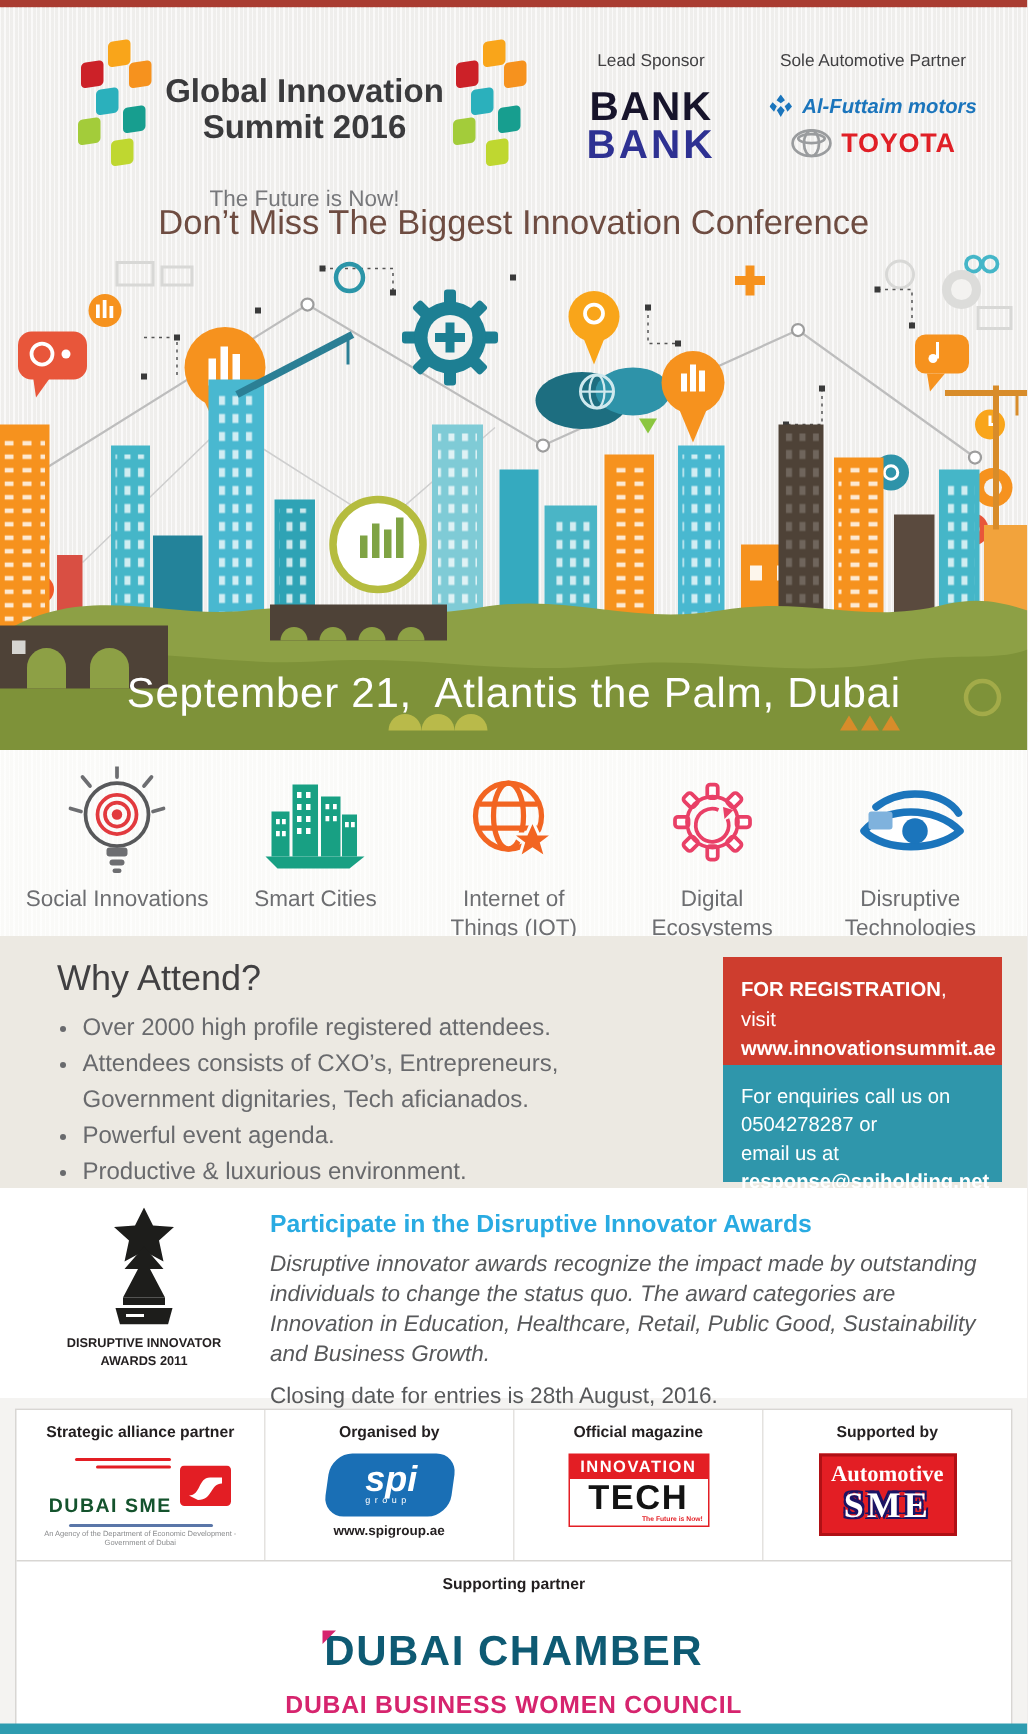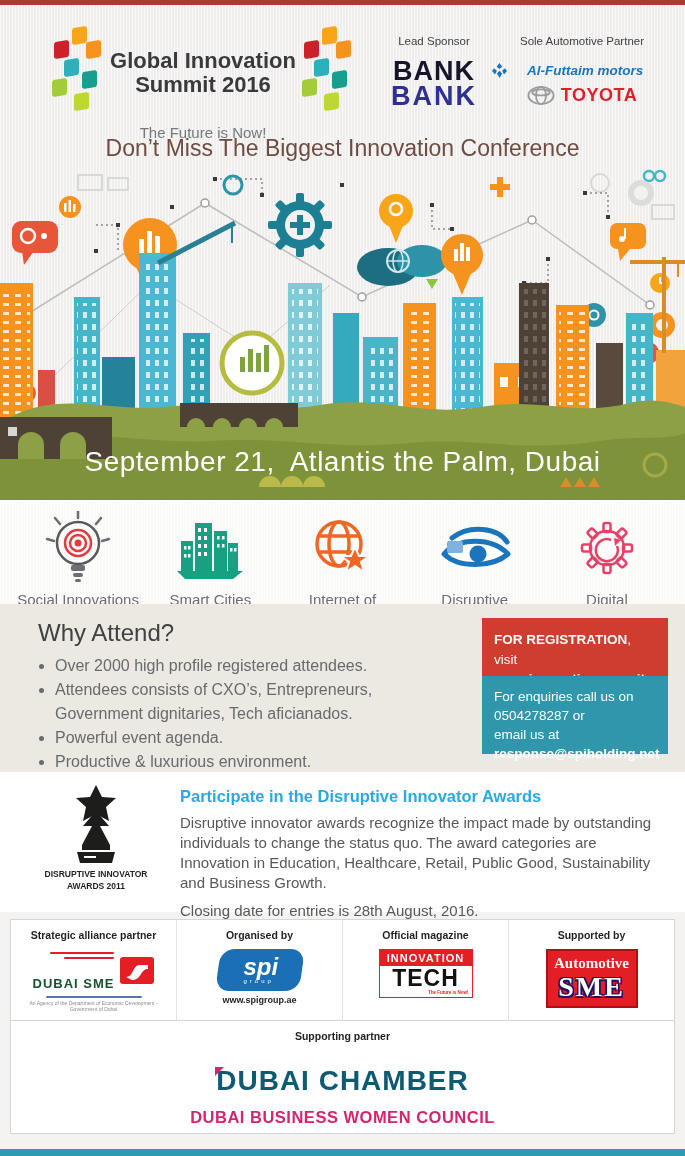--- a/index.html
+++ b/index.html
@@ -22,56 +22,56 @@
   .c7{left:22px;top:66px;background:#bfd730}
   .logo-title{font-size:22px;font-weight:bold;color:#3a3a3c;line-height:1.08;white-space:pre-line;}
   .logo-tagline{font-size:15px;color:#77787b;margin-top:5px;}
   .sponsor{position:absolute;top:30px;text-align:center;}
   .sp-lead{left:378px;width:112px;}
   .sp-auto{left:492px;width:180px;}
   .sponsor-label{font-size:11.5px;color:#414042;}
   .noor{margin-top:12px;line-height:.92;}
   .noor-l1{display:block;font-size:27px;font-weight:800;color:#17142b;letter-spacing:1px;}
   .noor-l2{display:block;font-size:27px;font-weight:800;color:#2e3192;letter-spacing:2px;}
-  .alfuttaim{margin-top:16px;display:flex;align-items:center;justify-content:flex-start;gap:20px;
+  .alfuttaim{margin-top:16px;display:flex;align-items:center;justify-content:center;gap:7px;
     color:#1b75bc;font-size:13.5px;font-weight:bold;font-style:italic;}
   .toyota{margin-top:7px;display:flex;align-items:center;justify-content:center;gap:6px;
     color:#e01f26;font-size:18px;font-weight:800;letter-spacing:.5px;}
   .headline{height:32px;text-align:center;font-size:23px;color:#6e4c41;line-height:30px;}
 
   
   .hero{position:relative;height:335px;}
   .hero svg{display:block;}
   .hero-date{position:absolute;left:0;right:0;top:281px;text-align:center;color:#fff;
     font-size:28px;letter-spacing:.5px;white-space:pre;}
 
   
-  .tracks{display:flex;height:104px;padding:12px 12px 0;box-sizing:border-box;background:#fcfcfa;
+  .tracks{display:flex;height:124px;padding:12px 12px 0;box-sizing:border-box;background:#fcfcfa;
     background-image:repeating-linear-gradient(90deg,rgba(255,255,255,.5) 0 1px,rgba(0,0,0,.008) 1px 3px);}
   .track{flex:1;text-align:center;}
   .track-icon{height:72px;display:flex;align-items:center;justify-content:center;}
   .track-label{margin-top:7px;font-size:15px;color:#6d6e71;line-height:1.25;white-space:pre-line;}
 
   
   .why{position:relative;height:168px;background:#ece9e2;box-sizing:border-box;padding:13px 0 0 38px;}
   .why h2{margin:2px 0 7px;font-size:24px;font-weight:400;color:#414042;}
   .why ul{margin:0;padding-left:17px;max-width:440px;}
   .why li{font-size:16px;color:#696a6d;line-height:1.5;white-space:pre-line;}
   .side-box{position:absolute;width:186px;left:482px;color:#fff;box-sizing:border-box;
     padding:12px 12px;font-size:13.5px;line-height:1.45;}
   .reg{top:14px;height:77px;background:#ce3d2e;}
-  .enq{top:72px;height:78px;background:#2f96ab;line-height:1.4;}
+  .enq{top:86px;height:78px;background:#2f96ab;line-height:1.4;}
   .b{font-weight:bold;}
 
   
   .awards{position:relative;height:140px;background:#fff;box-sizing:border-box;padding:15px 20px 0 180px;}
   .trophy-wrap{position:absolute;left:40px;top:13px;width:112px;text-align:center;}
   .badge{font-size:8.5px;font-weight:bold;color:#231f20;line-height:1.4;margin-top:2px;}
   .aw-head{color:#29abe2;font-size:16.5px;font-weight:bold;margin-bottom:7px;}
-  .aw-body{font-size:15px;color:#57585a;line-height:1.33;width:478px;}
+  .aw-body{font-size:15px;color:#57585a;line-height:1.33;width:478px;font-style:italic;}
   .aw-close{margin-top:9px;font-size:15px;color:#57585a;}
 
   
   .partners{background:#f4f3f1;padding:7px 10px 0;}
   .pbox{background:#fff;border:1px solid #d8d6d3;}
   .prow{display:flex;border-bottom:1px solid #d8d6d3;}
   .pcell{flex:1;min-height:86px;box-sizing:border-box;padding:9px 5px 8px;text-align:center;
     border-right:1px solid #e4e2df;}
   .pcell:last-child{border-right:none;}
   .plabel{font-size:10.5px;font-weight:bold;color:#231f20;margin-bottom:8px;}
@@ -87,21 +87,21 @@
   .spi-word{transform:skewX(8deg);font-style:italic;font-weight:800;font-size:24px;color:#fff;line-height:.9;}
   .spi-group{transform:skewX(8deg);color:#fff;font-size:6px;letter-spacing:3px;margin-top:1px;}
   .spi-url{font-size:9px;font-weight:bold;color:#231f20;margin-top:4px;}
   .itech{width:92px;margin:0 auto;border:1px solid #e31e24;background:#fff;}
   .itech-top{background:#e31e24;color:#fff;font-size:11px;font-weight:bold;letter-spacing:1px;padding:2px 0;}
   .itech-main{color:#131313;font-size:23px;font-weight:800;letter-spacing:1px;line-height:1;padding-top:1px;}
   .itech-tag{font-size:4.5px;color:#e31e24;font-weight:bold;text-align:right;padding:0 3px 2px;}
   .isme{width:92px;margin:0 auto;background:#e31e24;border:2px solid #b01015;box-sizing:border-box;
     padding:4px 2px 5px;}
   .isme-top{font-family:"Liberation Serif",serif;font-size:15px;font-weight:bold;color:#fff;}
-  .isme-main{font-family:"Liberation Serif",serif;font-size:28px;font-weight:bold;color:#fff;
+  .isme-main{font-family:"Liberation Serif",serif;font-size:24px;font-weight:bold;color:#fff;
     letter-spacing:2px;line-height:1.05;
     text-shadow:1.5px 1.5px 0 #1b1464,-1.5px -1.5px 0 #1b1464,1.5px -1.5px 0 #1b1464,-1.5px 1.5px 0 #1b1464;}
   .pfoot{height:112px;box-sizing:border-box;padding-top:9px;text-align:center;}
   .chamber{display:inline-block;position:relative;margin-top:15px;font-size:28px;font-weight:bold;
     color:#0e5a73;letter-spacing:1px;}
   .chamber::before{content:"";position:absolute;left:-1px;top:2px;width:0;height:0;
     border-left:9px solid #d6246e;border-bottom:9px solid transparent;}
   .council{margin-top:11px;font-size:16.5px;font-weight:bold;color:#d6246e;letter-spacing:.5px;}
 </style>
 </head>
@@ -442,50 +442,50 @@
             <path d="M12 20 h38 M12 36 h38"></path>
           </g>
           <polygon points="47,31 51,40 61,40 53,46 56,56 47,50 38,56 41,46 33,40 43,40" fill="#f26522" stroke="#fcfcfa" stroke-width="2"></polygon>
         </svg>
       </div>
       <div class="track-label">Internet of
 Things (IOT)</div>
     </div>
     <div class="track">
       <div class="track-icon">
-        <svg width="74" height="56" viewBox="0 0 74 56">
-          <path d="M14 18 C32 4 60 8 69 22" fill="none" stroke="#1b75bc" stroke-width="5" stroke-linecap="round"></path>
-          <path d="M6 34 C20 17 54 17 70 34 C54 48 20 48 6 34 Z" fill="#fff" stroke="#1b75bc" stroke-width="5" stroke-linejoin="round"></path>
-          <circle cx="40" cy="34" r="8.5" fill="#1b75bc"></circle>
-          <rect x="9" y="21" width="16" height="12" rx="2" fill="#7fb2dd"></rect>
-        </svg>
-      </div>
-      <div class="track-label">Disruptive
-Technologies</div>
-    </div>
-    <div class="track">
-      <div class="track-icon">
         <svg width="64" height="64" viewBox="0 0 64 64">
           <g fill="#fff" stroke="#e94067" stroke-width="2.5">
             <rect x="28.5" y="7" width="7" height="9" rx="2"></rect>
             <rect x="28.5" y="7" width="7" height="9" rx="2" transform="rotate(45 32 32)"></rect>
             <rect x="28.5" y="7" width="7" height="9" rx="2" transform="rotate(90 32 32)"></rect>
             <rect x="28.5" y="7" width="7" height="9" rx="2" transform="rotate(135 32 32)"></rect>
             <rect x="28.5" y="7" width="7" height="9" rx="2" transform="rotate(180 32 32)"></rect>
             <rect x="28.5" y="7" width="7" height="9" rx="2" transform="rotate(225 32 32)"></rect>
             <rect x="28.5" y="7" width="7" height="9" rx="2" transform="rotate(270 32 32)"></rect>
             <rect x="28.5" y="7" width="7" height="9" rx="2" transform="rotate(315 32 32)"></rect>
             <circle cx="32" cy="32" r="17" fill="none"></circle>
           </g>
           <path d="M36 24 A11 11 0 1 0 42 30" fill="none" stroke="#e94067" stroke-width="2.5"></path>
           <polygon points="39,22 46,24 40,30" fill="#e94067"></polygon>
         </svg>
       </div>
       <div class="track-label">Digital
 Ecosystems</div>
+    </div>
+    <div class="track">
+      <div class="track-icon">
+        <svg width="74" height="56" viewBox="0 0 74 56">
+          <path d="M14 18 C32 4 60 8 69 22" fill="none" stroke="#1b75bc" stroke-width="5" stroke-linecap="round"></path>
+          <path d="M6 34 C20 17 54 17 70 34 C54 48 20 48 6 34 Z" fill="#fff" stroke="#1b75bc" stroke-width="5" stroke-linejoin="round"></path>
+          <circle cx="40" cy="34" r="8.5" fill="#1b75bc"></circle>
+          <rect x="9" y="21" width="16" height="12" rx="2" fill="#7fb2dd"></rect>
+        </svg>
+      </div>
+      <div class="track-label">Disruptive
+Technologies</div>
     </div>
   </div>
 
   <div class="why">
     <h2>Why Attend?</h2>
     <ul>
       <li>Over 2000 high profile registered attendees.</li>
       <li>Attendees consists of CXO’s, Entrepreneurs,
 Government dignitaries, Tech aficianados.</li>
       <li>Powerful event agenda.</li>

